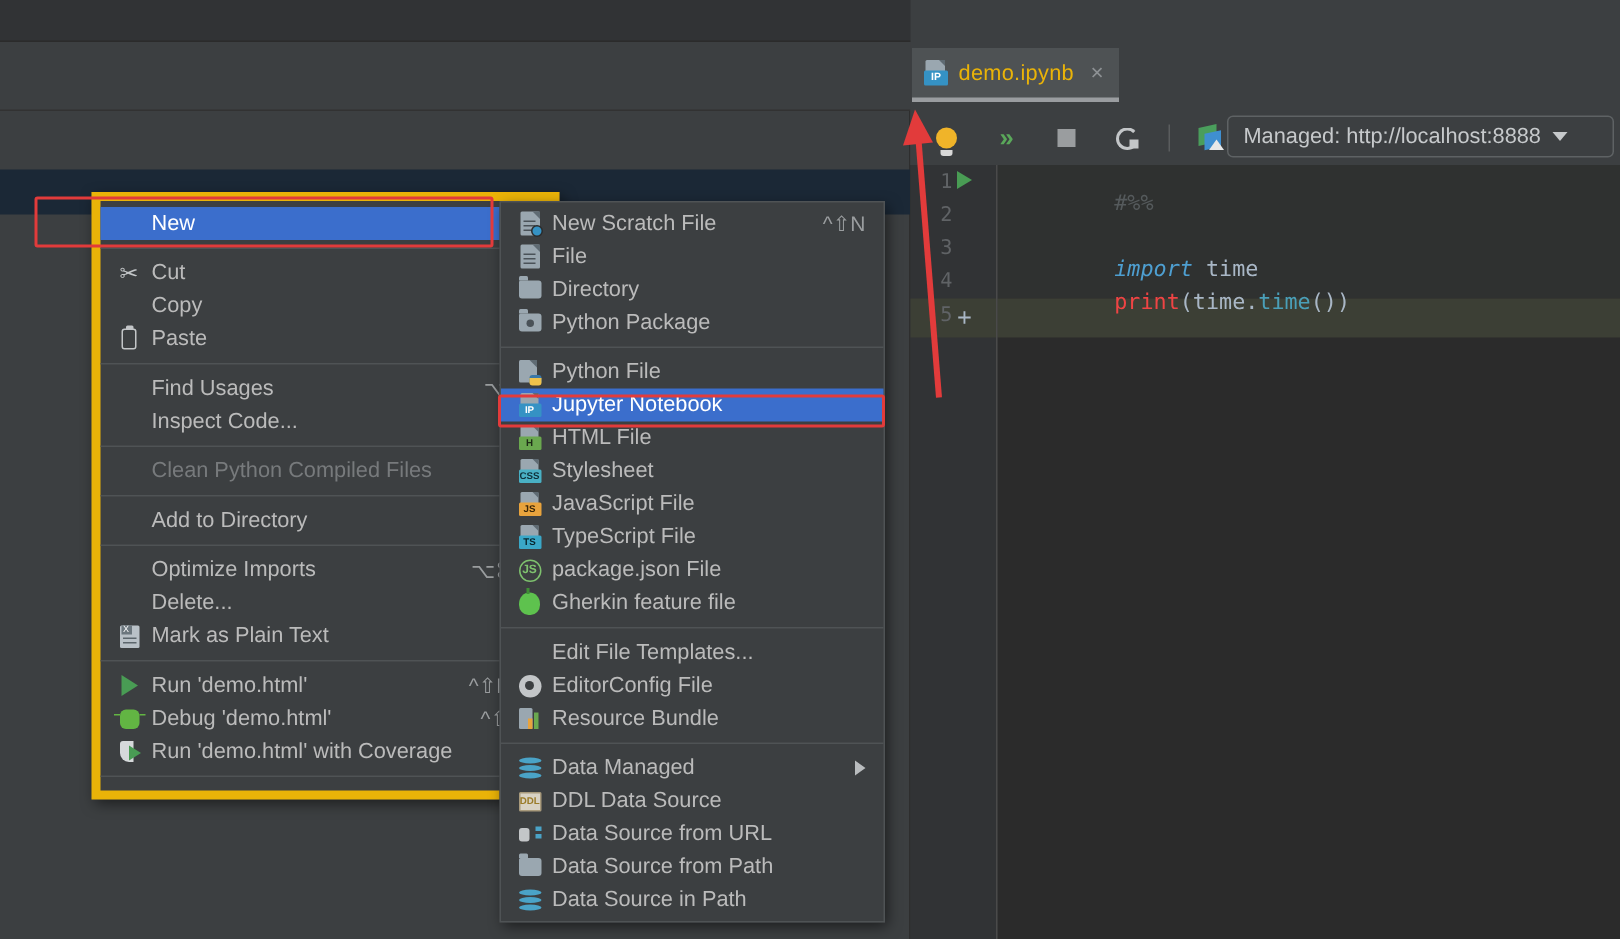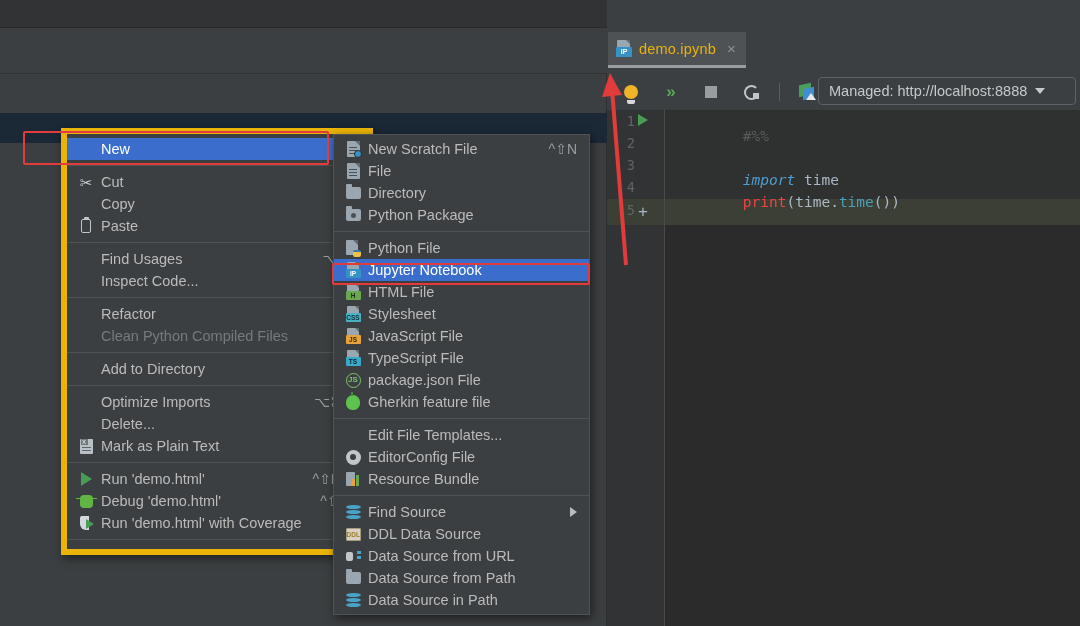--- a/index.html
+++ b/index.html
@@ -295,25 +295,20 @@
       <span class="mlabel">Find Usages</span>
       <span class="sc">⌥F7</span>
     </div>
     <div class="mi">
       <span class="mico"></span>
       <span class="mlabel">Inspect Code...</span>
     </div>
 
     <div class="sep"></div>
 
-    <div class="mi">
-      <span class="mico"></span>
-      <span class="mlabel">Refactor</span>
-      <span class="arr"></span>
-    </div>
     <div class="mi dis">
       <span class="mico"></span>
       <span class="mlabel">Clean Python Compiled Files</span>
     </div>
 
     <div class="sep"></div>
 
     <div class="mi">
       <span class="mico"></span>
       <span class="mlabel">Add to Directory</span>
@@ -503,21 +498,21 @@
     <div class="sep"></div>
 
     <div class="mi">
       <span class="mico">
           <span class="db">
             <span style="top:0"></span>
             <span style="top:5px"></span>
             <span style="top:10px"></span>
           </span>
         </span>
-      <span class="mlabel">Find Source</span>
+      <span class="mlabel">Data Managed</span>
       <span class="arr"></span>
     </div>
     <div class="mi">
       <span class="mico">
           <span class="ddl">DDL</span>
         </span>
       <span class="mlabel">DDL Data Source</span>
     </div>
     <div class="mi">
       <span class="mico">

